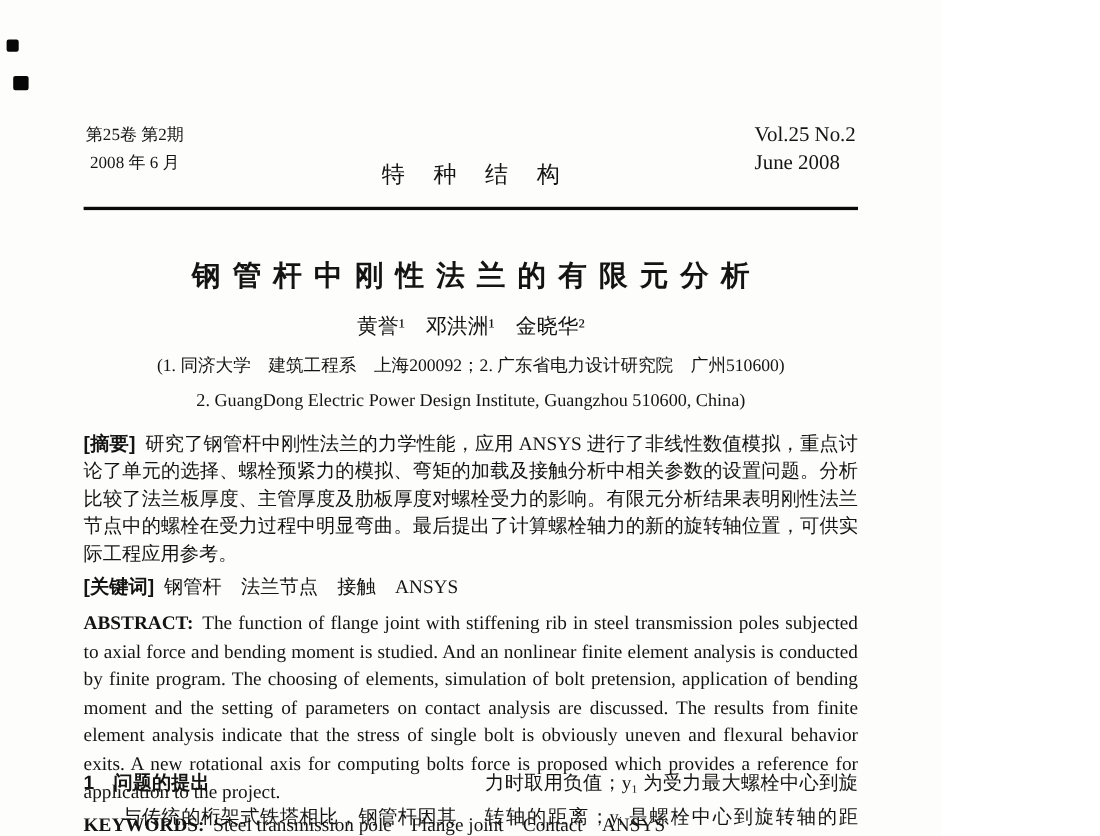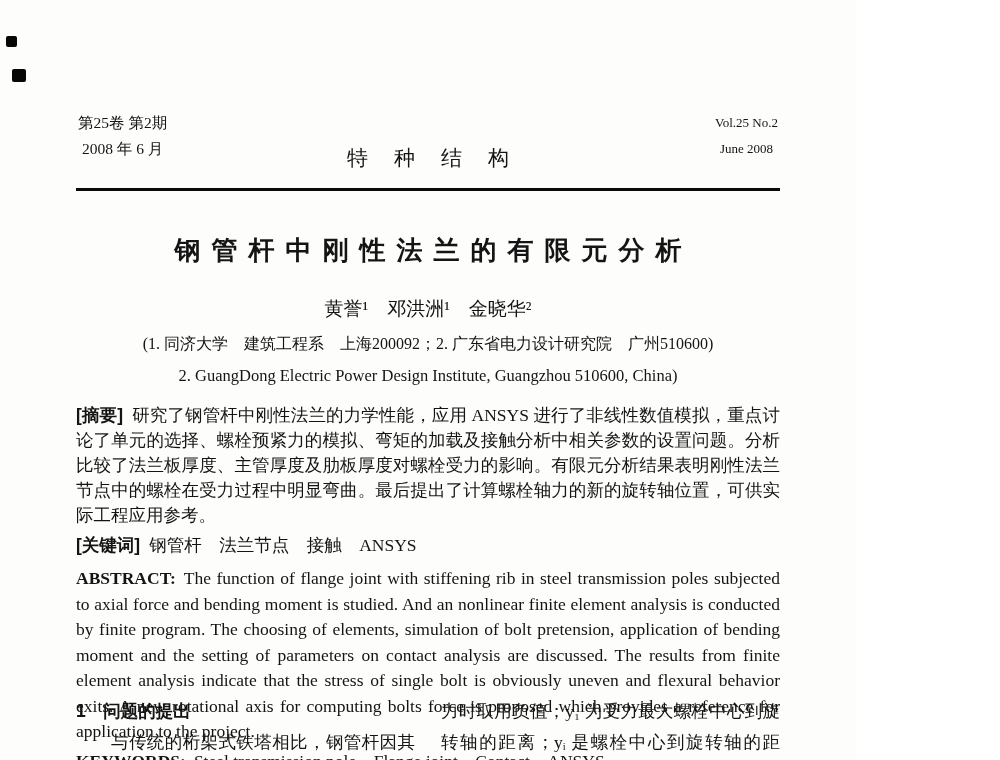--- a/index.html
+++ b/index.html
@@ -21,21 +21,21 @@
   .artifact.a2 { left: 12px; top: 69px; width: 14px; height: 13px; }
 
   
   .journal-header {
     display: grid;
     grid-template-columns: 1fr auto 1fr;
     align-items: center;
     margin: 100px 78px 0 78px;
   }
   .issue-left  { justify-self: start; text-align: center; font-size: 15.5px; line-height: 26px; }
-  .issue-right { justify-self: end;   text-align: center; font-size: 13px; line-height: 26px; }
+  .issue-right { justify-self: end;   text-align: left; font-size: 19px; line-height: 26px; }
   .journal-title {
     text-align: center;
     font-size: 21px;
     letter-spacing: 26px;
     margin-right: -26px; 
     font-weight: 400;
     margin-top: 44px;
   }
 
   .rule {
@@ -47,21 +47,21 @@
   .article-title {
     margin-top: 42px;
     text-align: center;
     font-family: "Liberation Sans", "DejaVu Sans", sans-serif;
     font-weight: 700;
     font-size: 26px;
     letter-spacing: 11px;
     margin-right: -11px;
   }
   .authors {
-    margin-top: 28px;
+    margin-top: 16px;
     text-align: center;
     font-size: 19px;
   }
   .affil-cn {
     margin-top: 12px;
     text-align: center;
     font-size: 16px;
   }
   .affil-en {
     margin-top: 8px;

